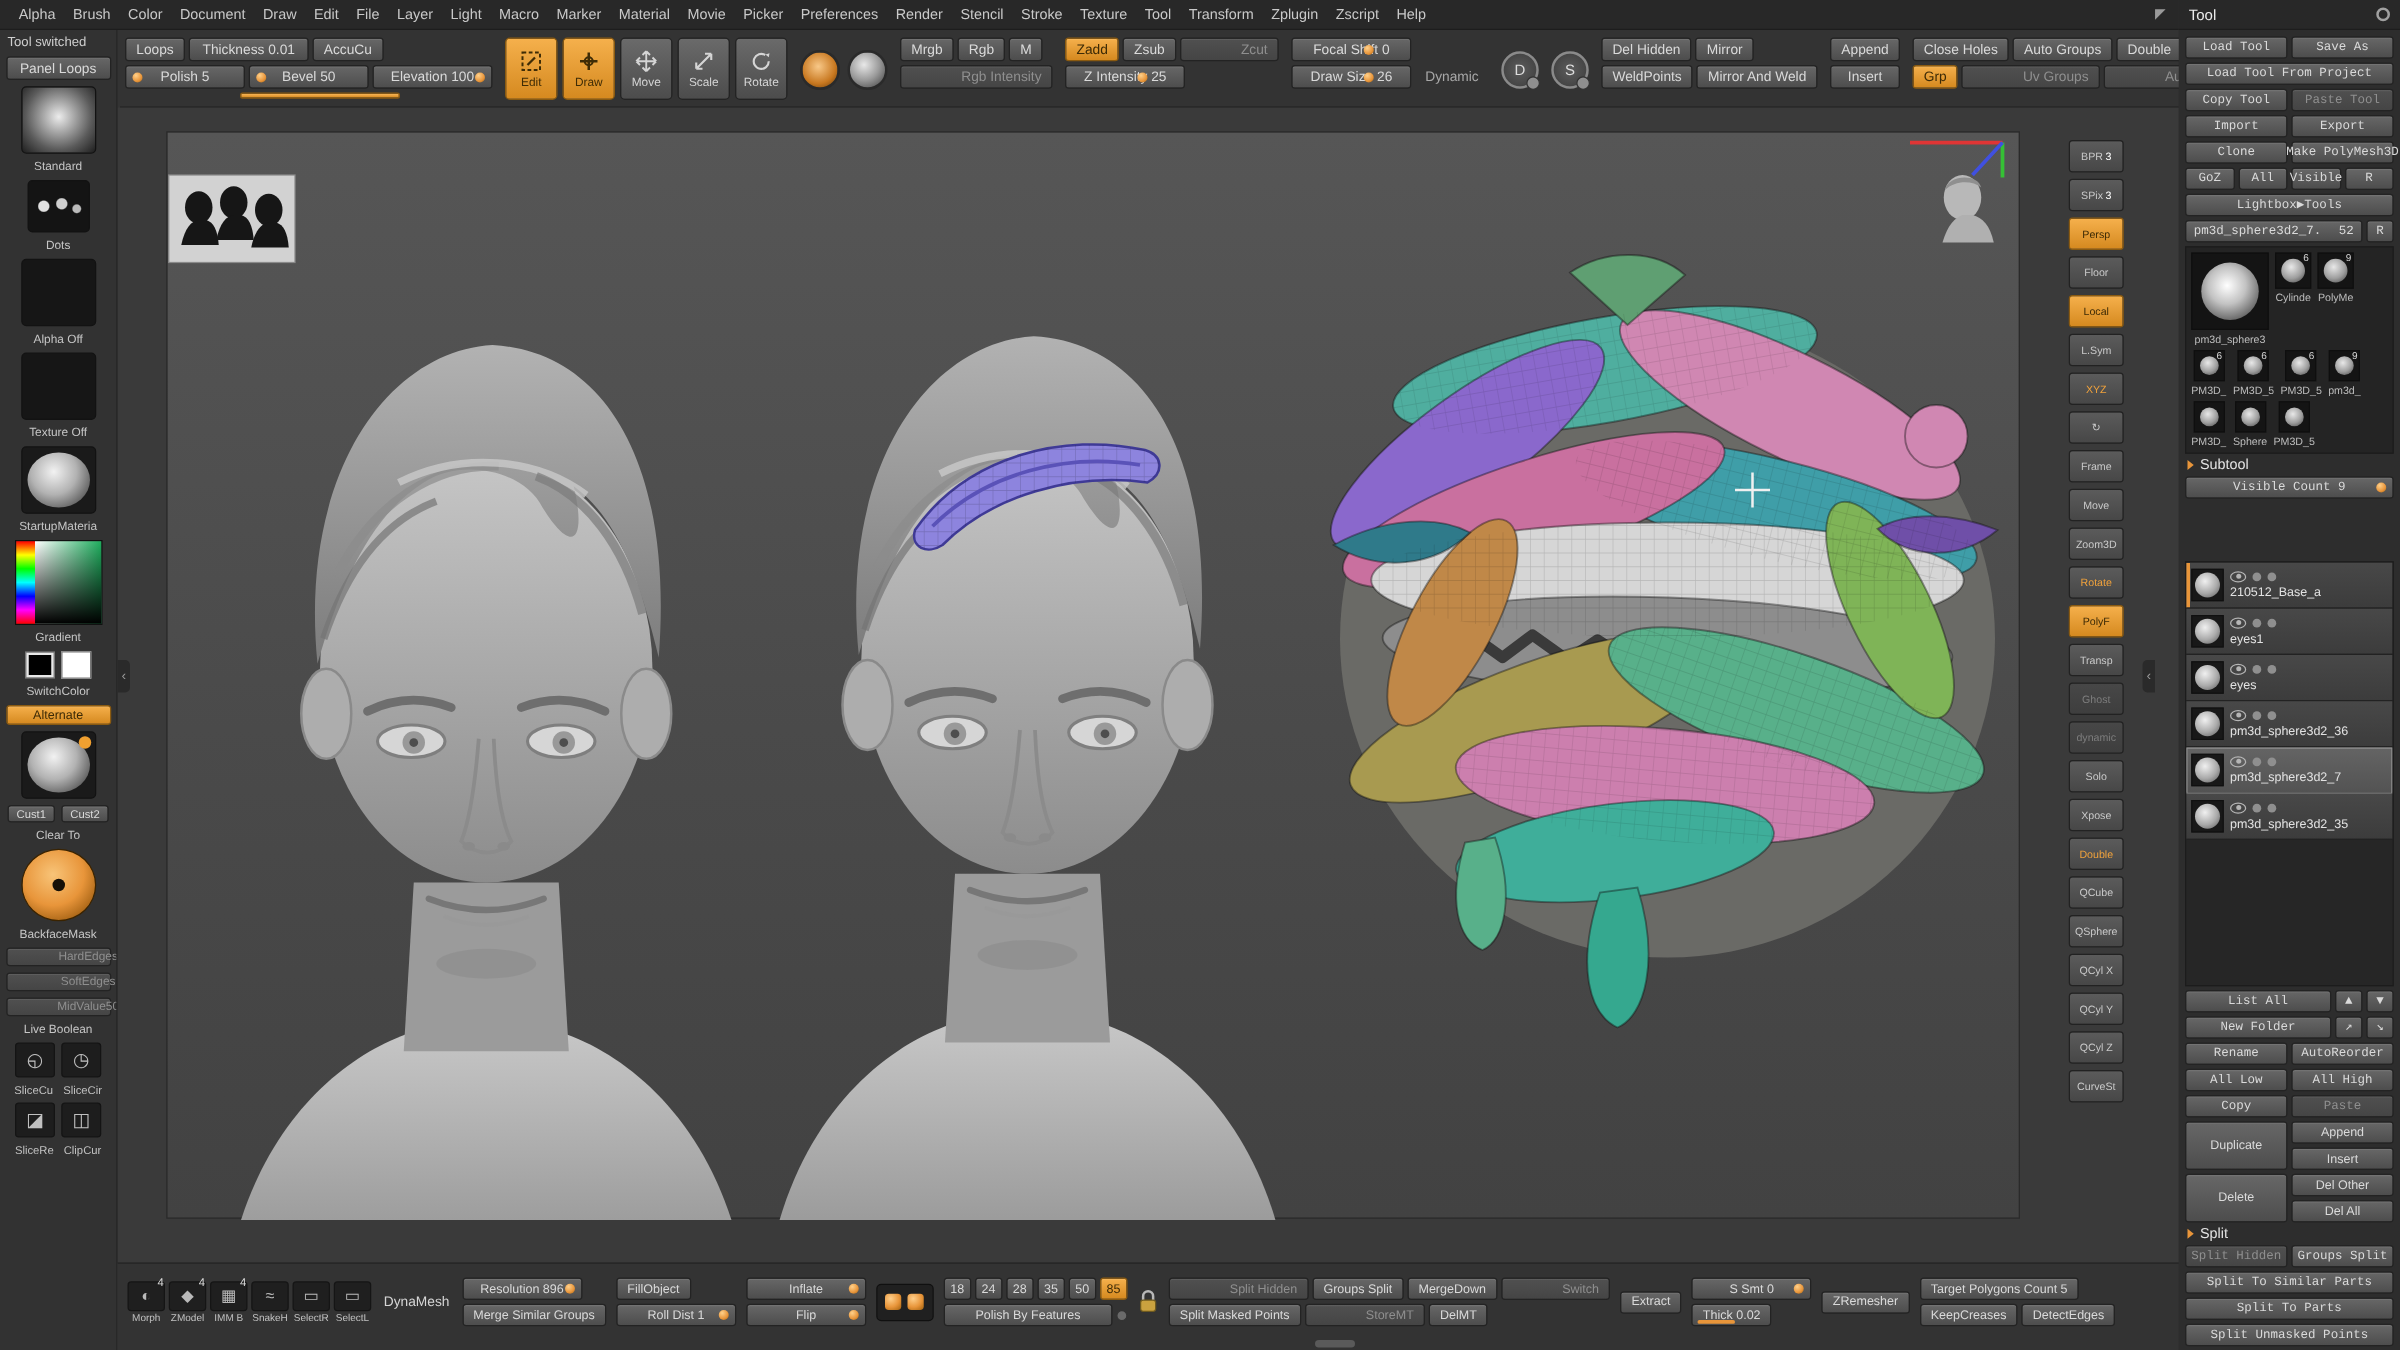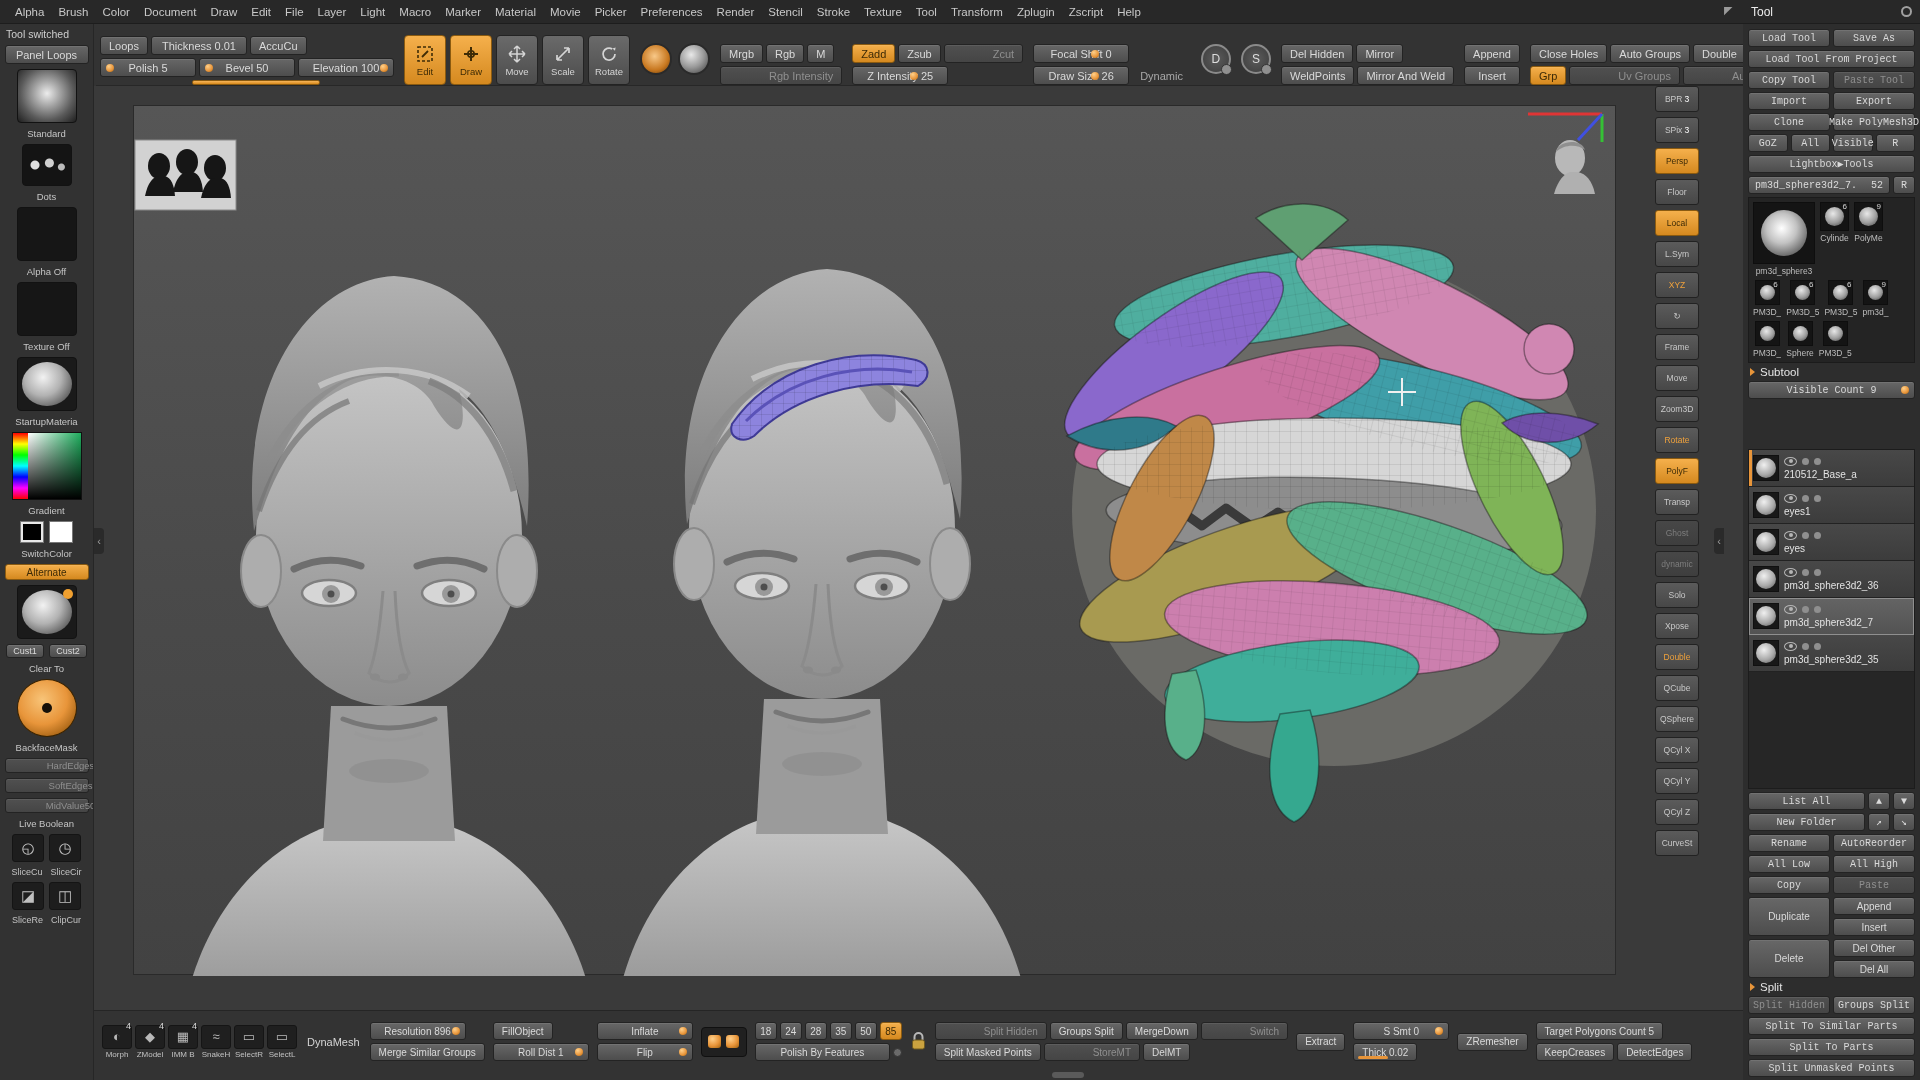--- a/index.html
+++ b/index.html
@@ -18,21 +18,21 @@
 .tbtn.dim{color:#8f8f8f;background:linear-gradient(#505050,#454545);padding-left:48px;}
 .tbtn.plain{background:none;border:none;box-shadow:none;color:#a8a8a8;}
 .tbtn.slider{min-width:96px;}
 .tbtn.fill::after{content:"";position:absolute;left:4px;right:28px;bottom:1px;height:3px;background:#e8953a;border-radius:2px;}
 .dot-l::before,.dot-m::before,.dot-r::before{content:"";position:absolute;top:50%;transform:translateY(-50%);width:8px;height:8px;border-radius:50%;background:radial-gradient(circle at 35% 30%,#ffd08a,#e8953a 60%,#9a5d10);}
 .dot-l::before{left:5px}.dot-m::before{left:60%}.dot-r::before{right:5px}
 .shelf-row{display:flex;gap:3px;}
 .w-s{flex:0 0 22px !important;padding:0 !important;}
 
 
-.topshelf{position:absolute;left:96px;top:24px;width:1647px;height:62px;background:#333;border-bottom:1px solid #272727;display:flex;gap:10px;padding:6px 4px 0;align-items:flex-end;z-index:5;}
+.topshelf{position:absolute;left:96px;top:24px;width:1647px;height:62px;background:#333;border-bottom:1px solid #272727;display:flex;gap:10px;padding:6px 4px 0;align-items:flex-start;z-index:5;}
 .cluster{display:flex;flex-direction:column;gap:3px;}
 .modes{flex-direction:row;gap:4px;}
 .mode-btn{width:42px;height:50px;border-radius:4px;display:flex;flex-direction:column;align-items:center;justify-content:center;gap:2px;background:linear-gradient(#6a6a6a,#4c4c4c);border:1px solid #232323;color:#d5d5d5;font-size:9.5px;}
 .mode-btn.on{background:linear-gradient(#f5b04c,#d5891f);color:#3f2c06;border-color:#8a5a10;}
 .mode-btn svg{display:block;}
 .previews{flex-direction:row;gap:6px;align-items:center;height:52px;}
 .prev{width:32px;height:32px;border-radius:50%;border:2px solid #2a2a2a;}
 .brush-prev{background:radial-gradient(circle at 45% 40%,#f8c888,#c87820 60%,#5f3608);}
 .stroke-prev{background:radial-gradient(circle at 40% 35%,#e8e8e8,#9a9a9a 50%,#3a3a3a);}
 .badges{flex-direction:row;gap:10px;align-items:center;height:52px;}
@@ -68,21 +68,21 @@
 
 .canvas{position:absolute;left:94px;top:86px;width:1649px;height:924px;background:#3a3a3a;overflow:hidden;}
 .document{position:absolute;left:39px;top:19px;width:1483px;height:870px;background:linear-gradient(#565656,#4a4a4a 55%,#424242);border:1px solid #2a2a2a;}
 .document svg{display:block;}
 .hs{stroke:rgba(15,15,15,.4);stroke-width:1.5px;}
 .edge-arrow{position:absolute;width:10px;height:26px;background:#2a2a2a;color:#9a9a9a;font-size:11px;display:flex;align-items:center;justify-content:center;}
 .ea-left{left:0;top:442px;border-radius:0 4px 4px 0;}
 .ea-right{left:1620px;top:442px;border-radius:4px 0 0 4px;}
 
 
-.right-shelf{position:absolute;left:1561px;top:0;width:46px;display:flex;flex-direction:column;gap:5px;}
+.right-shelf{position:absolute;left:1561px;top:26px;width:46px;display:flex;flex-direction:column;gap:5px;}
 .rsbtn{width:44px;height:26px;background:linear-gradient(#5b5b5b,#474747);border:1px solid #222;border-radius:3px;color:#c9c9c9;font-size:8.5px;display:flex;align-items:center;justify-content:center;gap:2px;overflow:hidden;}
 .rsbtn.on{background:linear-gradient(#f5b04c,#d5891f);color:#3c2a06;border-color:#8a5a10;}
 .rsbtn.accent{color:#f0a23c;}
 .rsbtn.dim{color:#7d7d7d;background:linear-gradient(#474747,#3e3e3e);}
 .rs-val{color:#fff;}
 .rs-val:empty{display:none;}
 
 
 .panel{position:absolute;left:1743px;top:0;width:177px;height:1080px;background:#2d2d2d;display:flex;flex-direction:column;z-index:6;}
 .panel-head{height:24px;flex:0 0 24px;display:flex;align-items:center;padding:0 8px;background:#282828;border-bottom:1px solid #1d1d1d;color:#ececec;font-size:12px;gap:6px;}

